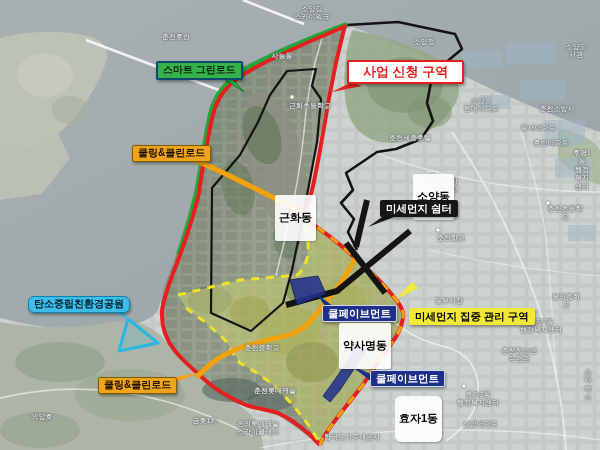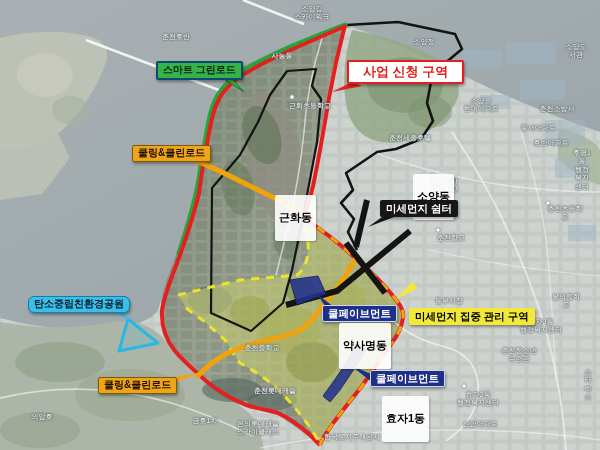--- a/index.html
+++ b/index.html
@@ -245,15 +245,15 @@
 <div class="lbl lbl-orange" style="left:132px;top:145px;">쿨링&amp;클린로드</div>
 <div class="lbl lbl-white" style="left:231px;top:195px;">근화동</div>
 <div class="lbl lbl-white" style="left:369px;top:174px;">소양동</div>
 <div class="lbl lbl-black" style="left:380px;top:200px;">미세먼지 쉼터</div>
 <div class="lbl lbl-yellow" style="left:409px;top:288px;margin-top:20px;">미세먼지 집중 관리 구역</div>
 <div class="lbl lbl-cyan" style="left:28px;top:296px;border-radius:6px;">탄소중립친환경공원</div>
 <div class="lbl lbl-navy" style="left:322px;top:305px;">쿨페이브먼트</div>
 <div class="lbl lbl-white" style="left:295px;top:323px;">약사명동</div>
 <div class="lbl lbl-orange" style="left:98px;top:377px;">쿨링&amp;클린로드</div>
 <div class="lbl lbl-navy" style="left:370px;top:370px;">쿨페이브먼트</div>
-<div class="lbl lbl-white" style="left:338px;top:396px;">효자1동</div>
+<div class="lbl lbl-white" style="left:351px;top:396px;border-radius:6px;">효자1동</div>
 
 </div>
 
 </body></html>

